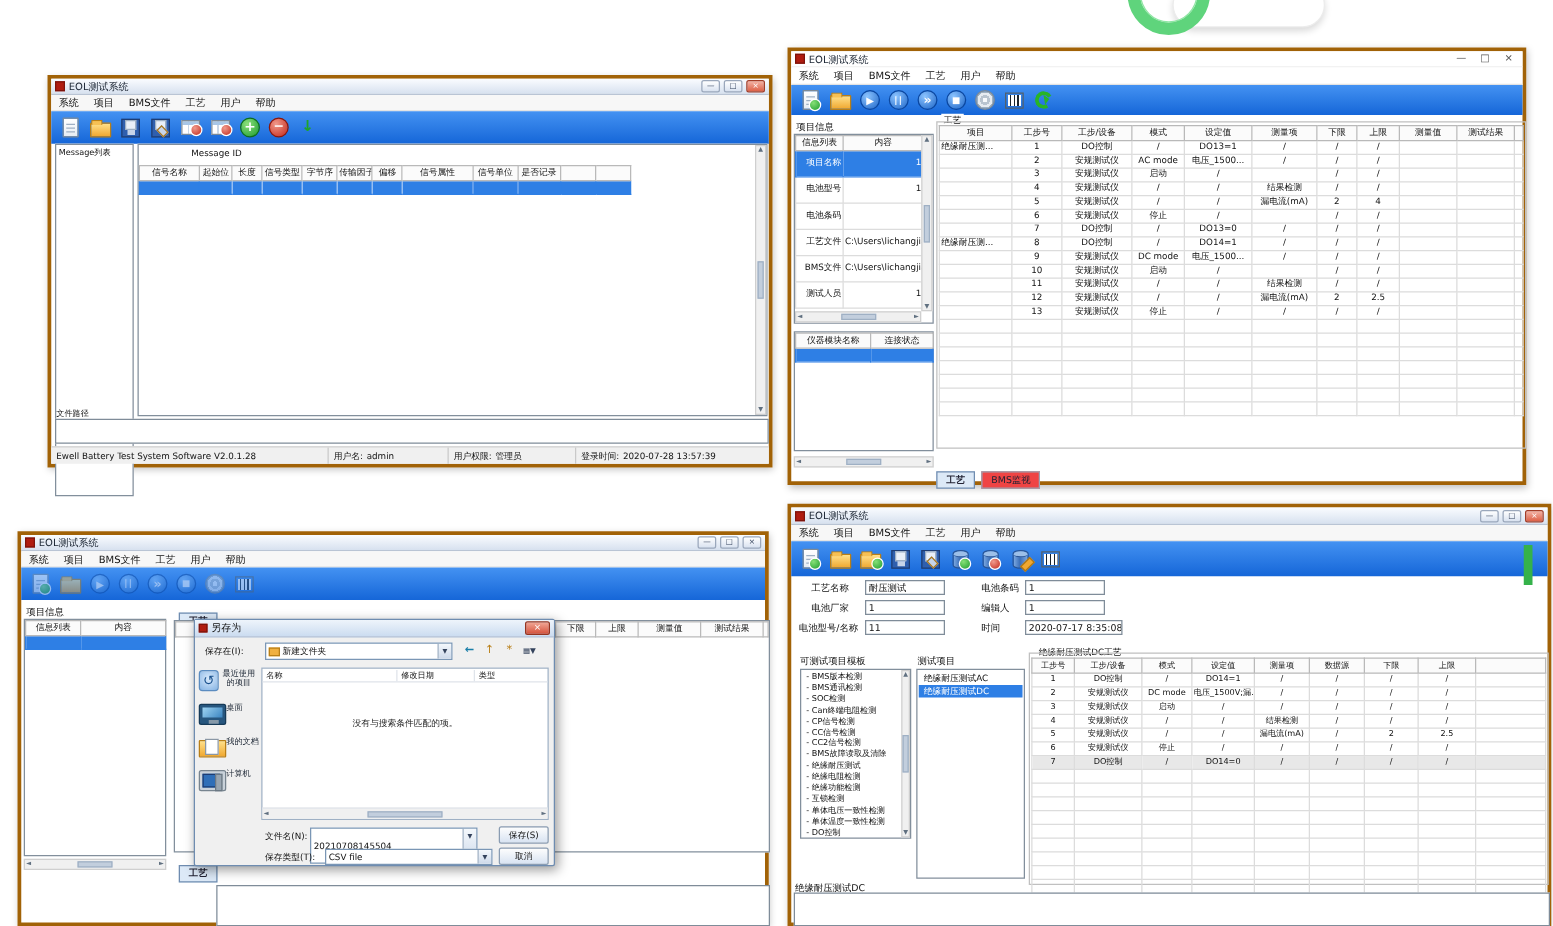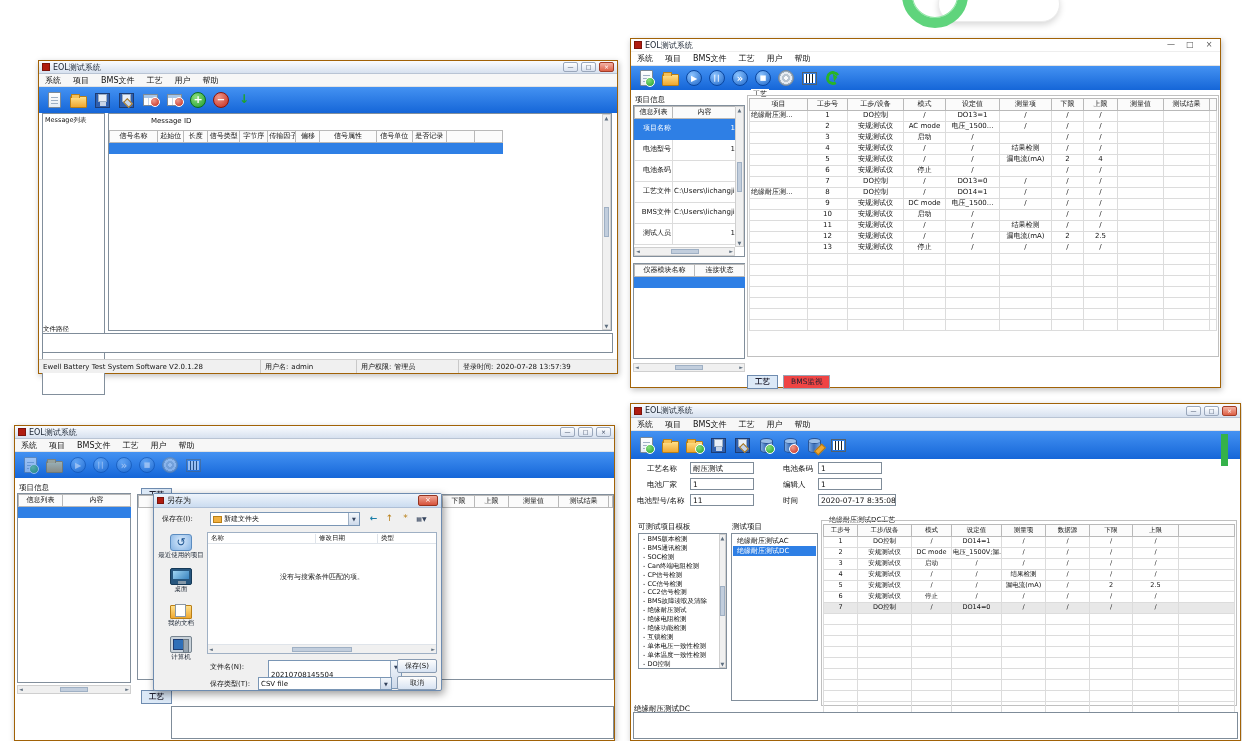--- a/index.html
+++ b/index.html
@@ -5,21 +5,21 @@
 *{margin:0;padding:0;box-sizing:border-box}
 html,body{width:1242px;height:741px;background:#fff;overflow:hidden;position:relative;
   font-family:"DejaVu Sans",sans-serif;color:#111;-webkit-font-smoothing:none}
 .abs{position:absolute}
 
 .pill{position:absolute;left:938px;top:-14px;width:122px;height:36px;background:#fff;
   border:1px solid #ececec;border-radius:18px;box-shadow:0 3px 6px rgba(0,0,0,.15)}
 .ring{position:absolute;left:902px;top:-38px;width:66px;height:66px;border-radius:50%;
   border:10px solid #5fd47c;box-shadow:inset 0 0 0 1px #8fe6a4;z-index:5}
 
-.win{position:absolute;background:#fff;border:1px solid #a16207;box-shadow:1px 2px 6px rgba(0,0,0,.25)}
+.win{position:absolute;background:#fff;border:3px solid #a16207;box-shadow:1px 2px 6px rgba(0,0,0,.25)}
 .titlebar{position:absolute;left:0;top:0;right:0;height:13px;display:flex;align-items:center;gap:3px;
   padding:0 3px;font-size:8px;background:linear-gradient(#fafcff,#d7e1ef);border-bottom:1px solid #b9c4d4}
 .app-icon{width:8px;height:8px;background:#b01c10;flex:none;border:1px solid #7d130b}
 .tb-title{flex:1;white-space:nowrap;overflow:hidden;color:#1b2533}
 .tb-btn{width:15px;height:10px;flex:none;border:1px solid #9aa7bb;border-radius:2px;font-size:6px;
   line-height:8px;text-align:center;color:#33425c;background:linear-gradient(#ffffff,#d9e2f0)}
 .tb-btn.red{background:linear-gradient(#f3b3a5,#dd6046);border-color:#a33c27;color:#fff}
 .tb-glyph{flex:none;width:16px;text-align:center;color:#555;font-size:8px;line-height:12px}
 .menubar{position:absolute;left:0;right:0;height:13px;display:flex;align-items:center;background:#f7f7f7;
   border-bottom:1px solid #e3e3e3;font-size:8px}
@@ -106,21 +106,21 @@
 .dlg-close{margin-left:auto;width:20px;height:11px;border:1px solid #95331f;border-radius:2px;color:#fff;
   font-size:7px;line-height:9px;text-align:center;background:linear-gradient(#f0a695,#d6523c)}
 .combo{position:absolute;display:flex;align-items:center;background:#fff;border:1px solid #7a96b5;
   font-size:7px;padding-left:2px;overflow:hidden;white-space:nowrap}
 .combo .arrow{margin-left:auto;width:11px;align-self:stretch;background:linear-gradient(#f4f8fc,#cdd9ea);
   border-left:1px solid #9fb0c4;font-size:5px;text-align:center;line-height:12px;color:#33425c;flex:none}
 .mini-folder{width:9px;height:7px;background:#f0b040;border:1px solid #b97f17;margin-right:2px;flex:none}
 .navic{position:absolute;width:15px;height:13px;text-align:center;font-size:9px;line-height:13px}
 .btn{position:absolute;border:1px solid #8a9cb2;border-radius:2px;background:linear-gradient(#fdfdfd,#d8e3f2);
   font-size:7px;text-align:center}
-.sb-item{display:flex;flex-direction:column;align-items:center;text-align:center;font-size:6.5px;
+.sb-item{display:flex;flex-direction:row;text-align:center;font-size:6.5px;
   line-height:1.15;margin-bottom:9px;color:#1b2533}
 .sbi{width:22px;height:17px;position:relative;margin-bottom:1px}
 .sbi-recent{background:radial-gradient(circle at 50% 40%,#d9eafc,#86b4e4);border:1px solid #5b8cc0;border-radius:3px;
   color:#174f8c;font-size:11px;line-height:15px}
 .sbi-recent::before{content:"↺"}
 .sbi-desktop{background:#27567e;border:1px solid #163a58;border-radius:2px}
 .sbi-desktop::before{content:"";position:absolute;left:2px;top:2px;right:2px;bottom:5px;background:linear-gradient(135deg,#9fd4f2,#3a84c0)}
 .sbi-desktop::after{content:"";position:absolute;left:7px;bottom:0;width:8px;height:3px;background:#8598a8}
 .sbi-docs{background:linear-gradient(#ffe08a,#f0a830);border:1px solid #b97f17;border-radius:1px;margin-top:2px;height:14px}
 .sbi-docs::after{content:"";position:absolute;left:4px;top:-2px;width:9px;height:11px;background:#fff;border:1px solid #8a97a5}
@@ -791,21 +791,21 @@
         <span style="flex:1;padding-left:3px">类型</span>
       </div>
       <div style="text-align:center;font-size:7px;margin-top:28px;color:#222">没有与搜索条件匹配的项。</div>
       <div class="hscroll" style="left:0;right:0;bottom:0;border:none;border-top:1px solid #dfe4ea">
         <span>◄</span>
           <div class="thumb-h" style="max-width:60px"></div>
           <span>►</span>
       </div>
     </div>
     <div class="lbl" style="left:56px;top:168px;font-size:7px">文件名(N):</div>
-    <div class="combo" style="left:114px;top:166px;width:134px;height:29px">
+    <div class="combo" style="left:92px;top:166px;width:134px;height:29px">
       <span>20210708145504</span>
       <span class="arrow">▼</span>
     </div>
     <div class="btn" style="left:243px;top:165px;width:40px;height:14px;line-height:12px">保存(S)</div>
     <div class="lbl" style="left:56px;top:185px;font-size:7px">保存类型(T):</div>
     <div class="combo" style="left:104px;top:183px;width:134px;height:13px">
       <span>CSV file</span>
       <span class="arrow">▼</span>
     </div>
     <div class="btn" style="left:243px;top:182px;width:40px;height:14px;line-height:12px">取消</div>

